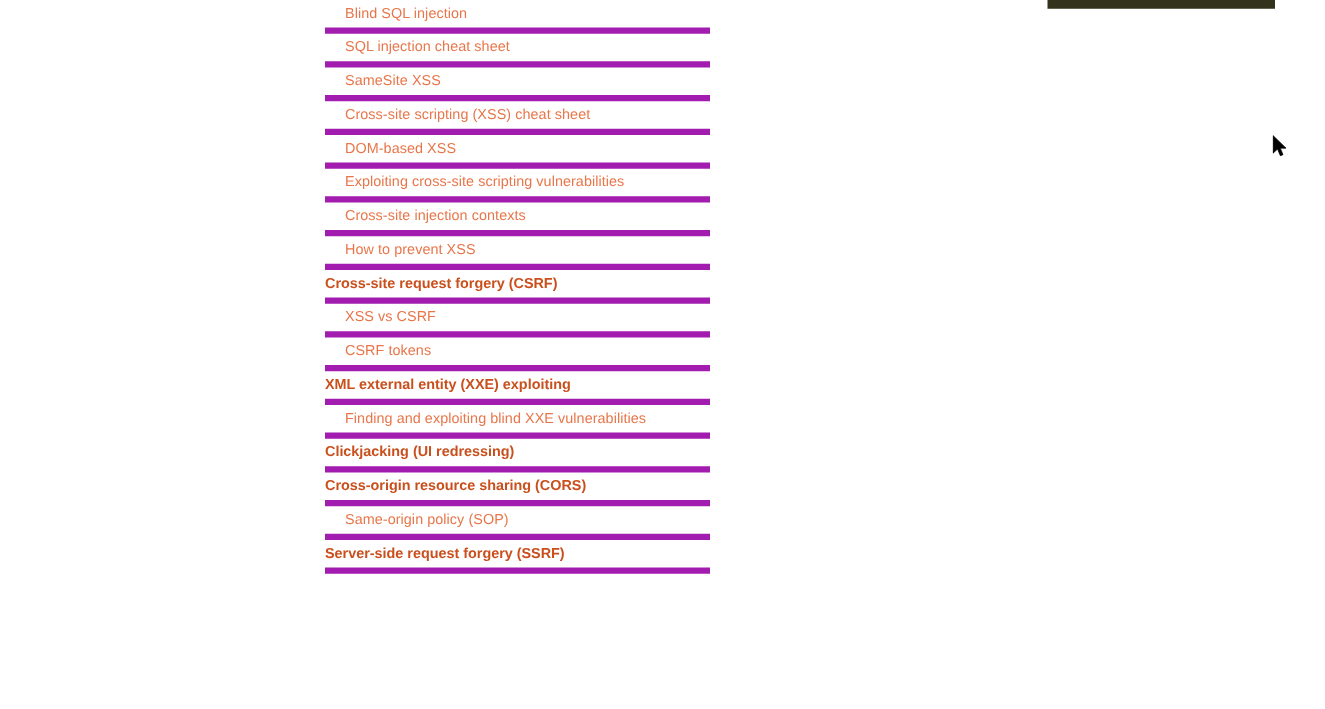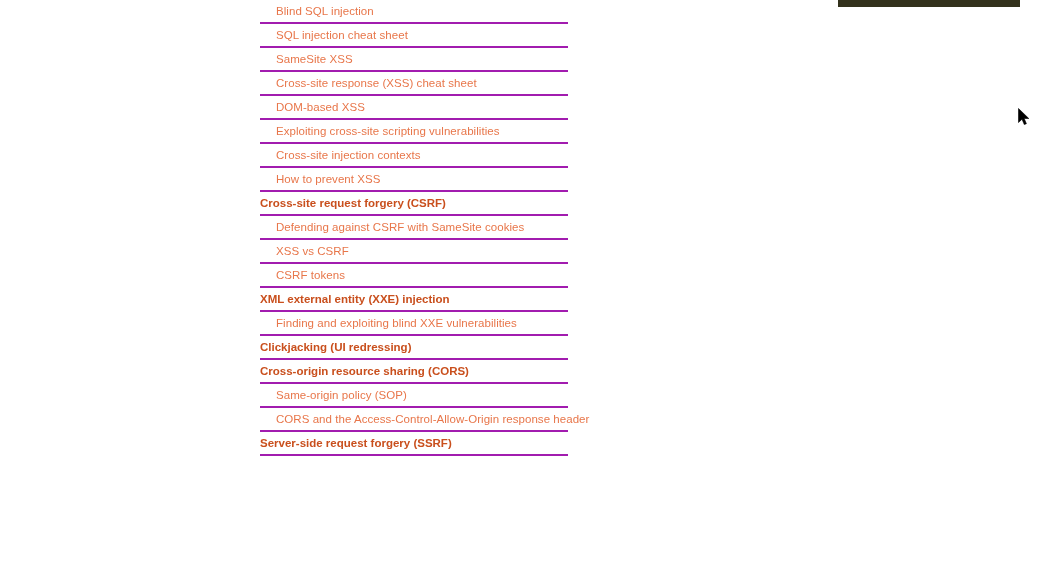--- a/index.html
+++ b/index.html
@@ -39,21 +39,21 @@
     position: absolute;
     left: 260px;
     top: 0;
     width: 308px;
   }
 
   .toc-row {
     position: relative;
     height: 22px;
     line-height: 22px;
-    border-bottom: 2px solid #a21caf;
+    border-bottom: 5px solid #a21caf;
     white-space: nowrap;
     font-size: 11.5px;
   }
 
   .toc-row.level-0 {
     color: #c94f1d;
     font-weight: bold;
     padding-left: 0px;
   }
   .toc-row.level-1 {
@@ -78,33 +78,31 @@
 </style>
 </head>
 <body>
 
 <div class="top-right-bar"></div>
 
 <nav class="toc" id="toc">
     <div class="toc-row level-1"><span class="label">Blind SQL injection</span></div>
     <div class="toc-row level-1"><span class="label">SQL injection cheat sheet</span></div>
     <div class="toc-row level-1"><span class="label">SameSite XSS</span></div>
-    <div class="toc-row level-1"><span class="label">Cross-site response (XSS) cheat sheet</span></div>
+    <div class="toc-row level-1"><span class="label">Cross-site scripting (XSS) cheat sheet</span></div>
     <div class="toc-row level-1"><span class="label">DOM-based XSS</span></div>
     <div class="toc-row level-1"><span class="label">Exploiting cross-site scripting vulnerabilities</span></div>
     <div class="toc-row level-1"><span class="label">Cross-site injection contexts</span></div>
     <div class="toc-row level-1"><span class="label">How to prevent XSS</span></div>
     <div class="toc-row level-0"><span class="label">Cross-site request forgery (CSRF)</span></div>
-    <div class="toc-row level-1"><span class="label">Defending against CSRF with SameSite cookies</span></div>
     <div class="toc-row level-1"><span class="label">XSS vs CSRF</span></div>
     <div class="toc-row level-1"><span class="label">CSRF tokens</span></div>
-    <div class="toc-row level-0"><span class="label">XML external entity (XXE) injection</span></div>
+    <div class="toc-row level-0"><span class="label">XML external entity (XXE) exploiting</span></div>
     <div class="toc-row level-1"><span class="label">Finding and exploiting blind XXE vulnerabilities</span></div>
     <div class="toc-row level-0"><span class="label">Clickjacking (UI redressing)</span></div>
     <div class="toc-row level-0"><span class="label">Cross-origin resource sharing (CORS)</span></div>
     <div class="toc-row level-1"><span class="label">Same-origin policy (SOP)</span></div>
-    <div class="toc-row level-1"><span class="label">CORS and the Access-Control-Allow-Origin response header</span></div>
     <div class="toc-row level-0"><span class="label">Server-side request forgery (SSRF)</span></div>
   </nav>
 
 <svg class="cursor" viewBox="0 0 12 18" xmlns="http://www.w3.org/2000/svg">
   <path d="M0.5,0.5 L0.5,14.5 L4,11.2 L6.3,16.6 L8.4,15.7 L6.2,10.5 L10.8,10.5 Z" fill="#000000" stroke="#000000" stroke-width="0.6"></path>
 </svg>
 
 </body></html>

